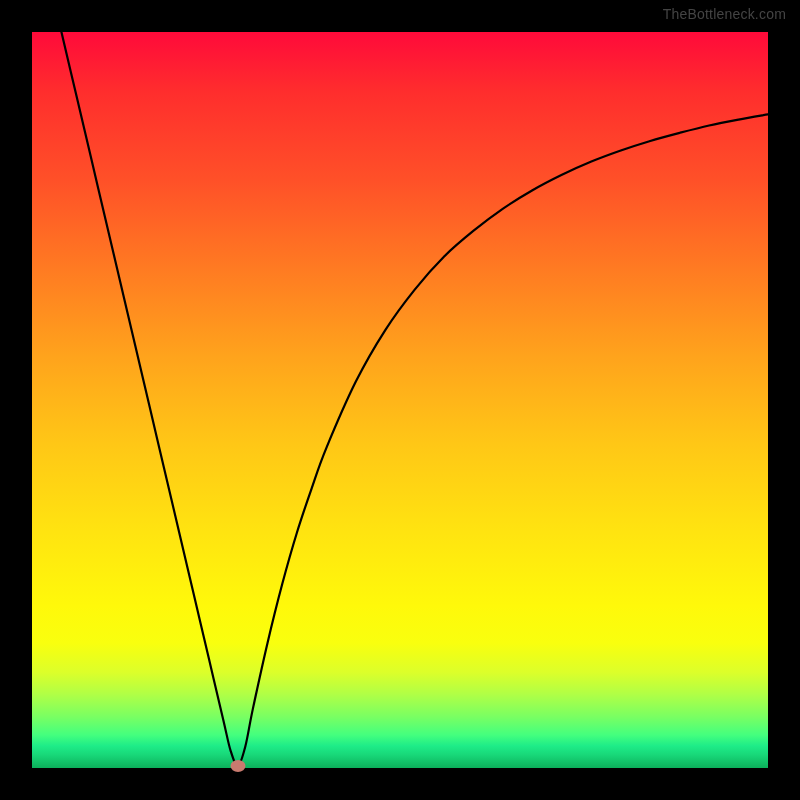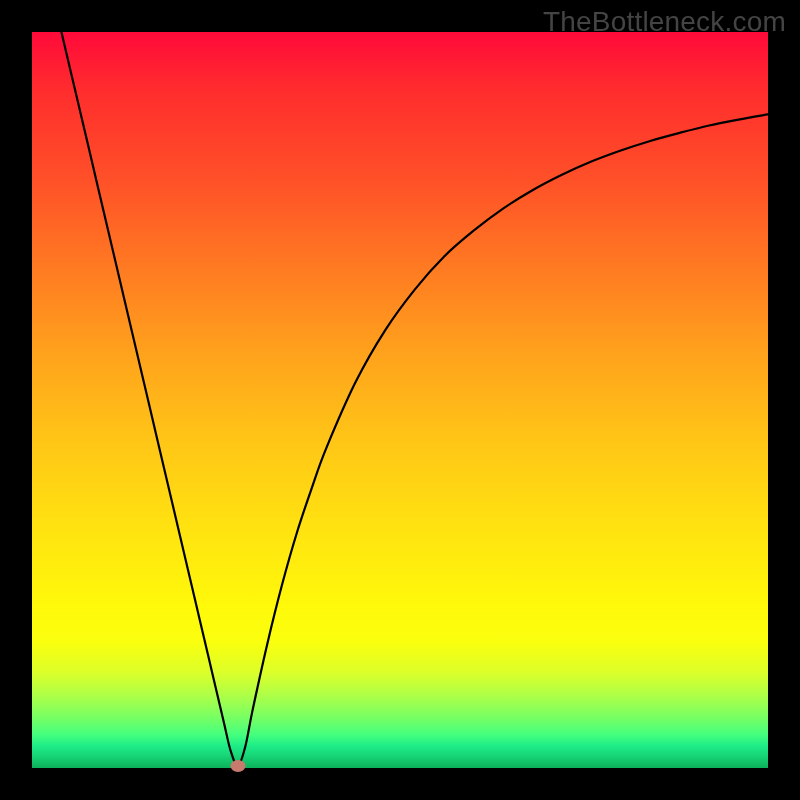--- a/index.html
+++ b/index.html
@@ -10,21 +10,21 @@
     background: #000;
     font-family: Arial, sans-serif;
     position: relative;
     overflow: hidden;
   }
   .watermark {
     position: absolute;
     top: 6px;
     right: 14px;
     color: #444;
-    font-size: 28px;
+    font-size: 14px;
     font-weight: 500;
     z-index: 10;
     letter-spacing: 0.2px;
   }
   .plot-area {
     position: absolute;
     left: 32px;
     top: 32px;
     width: 736px;
     height: 736px;

